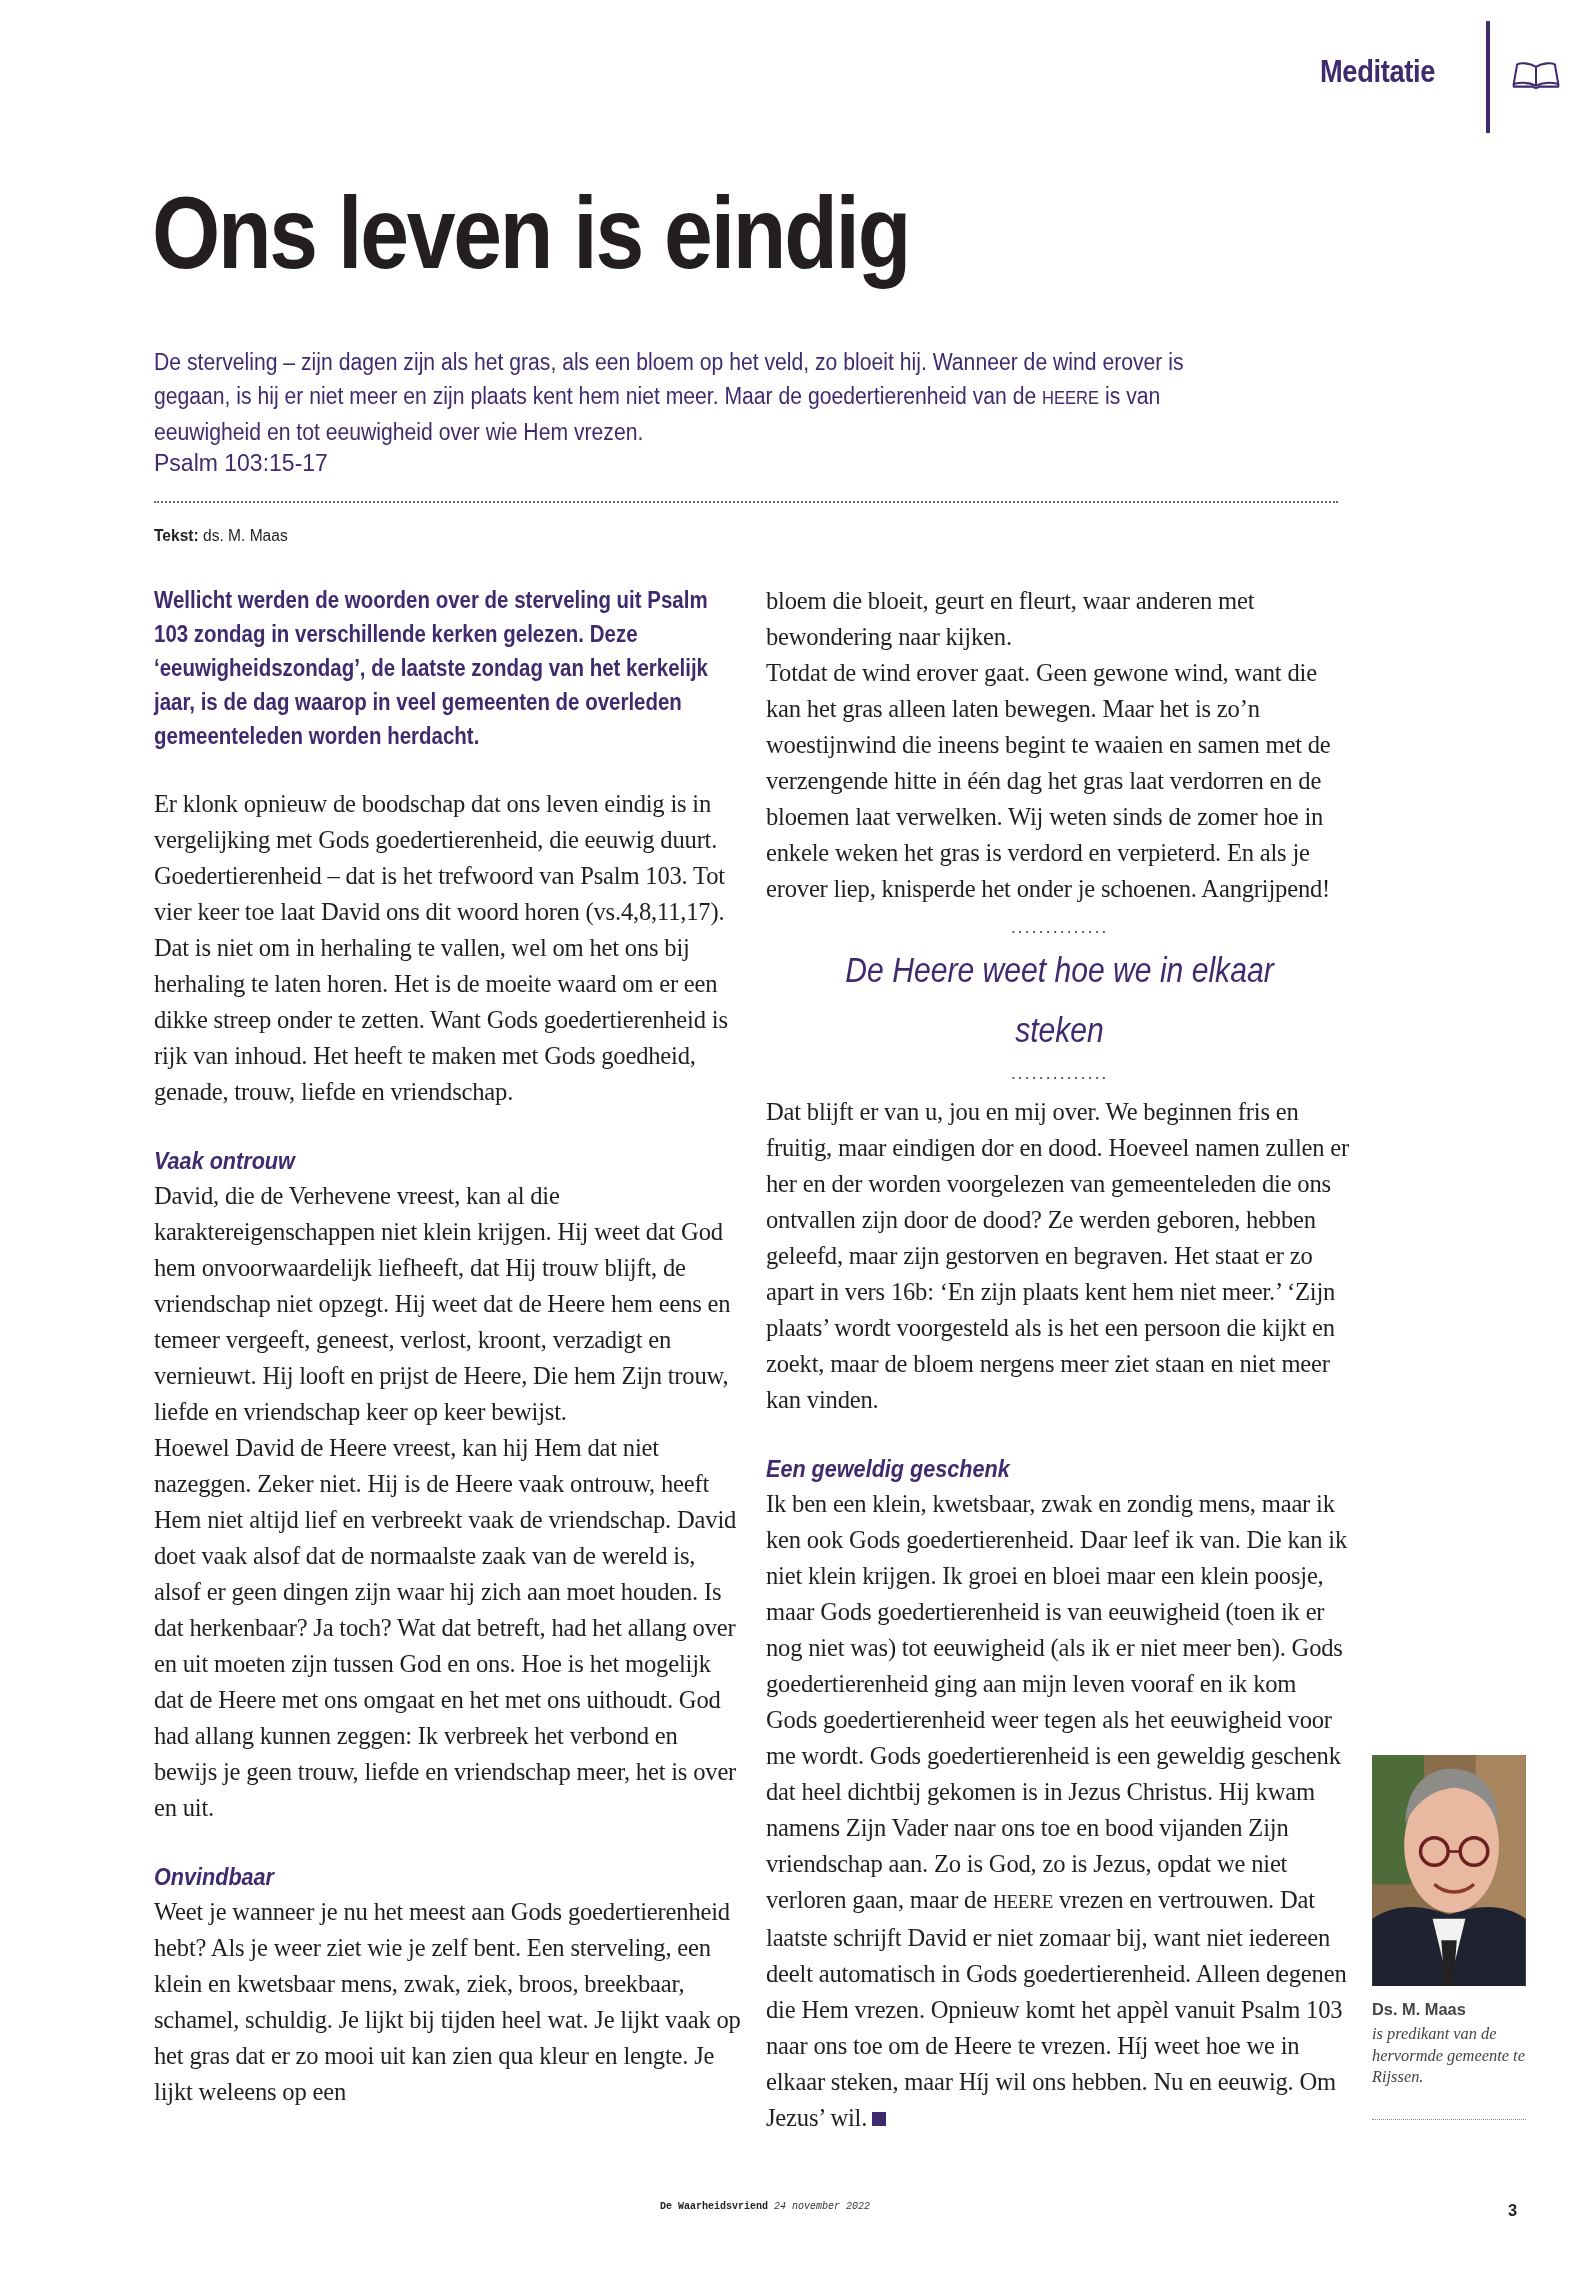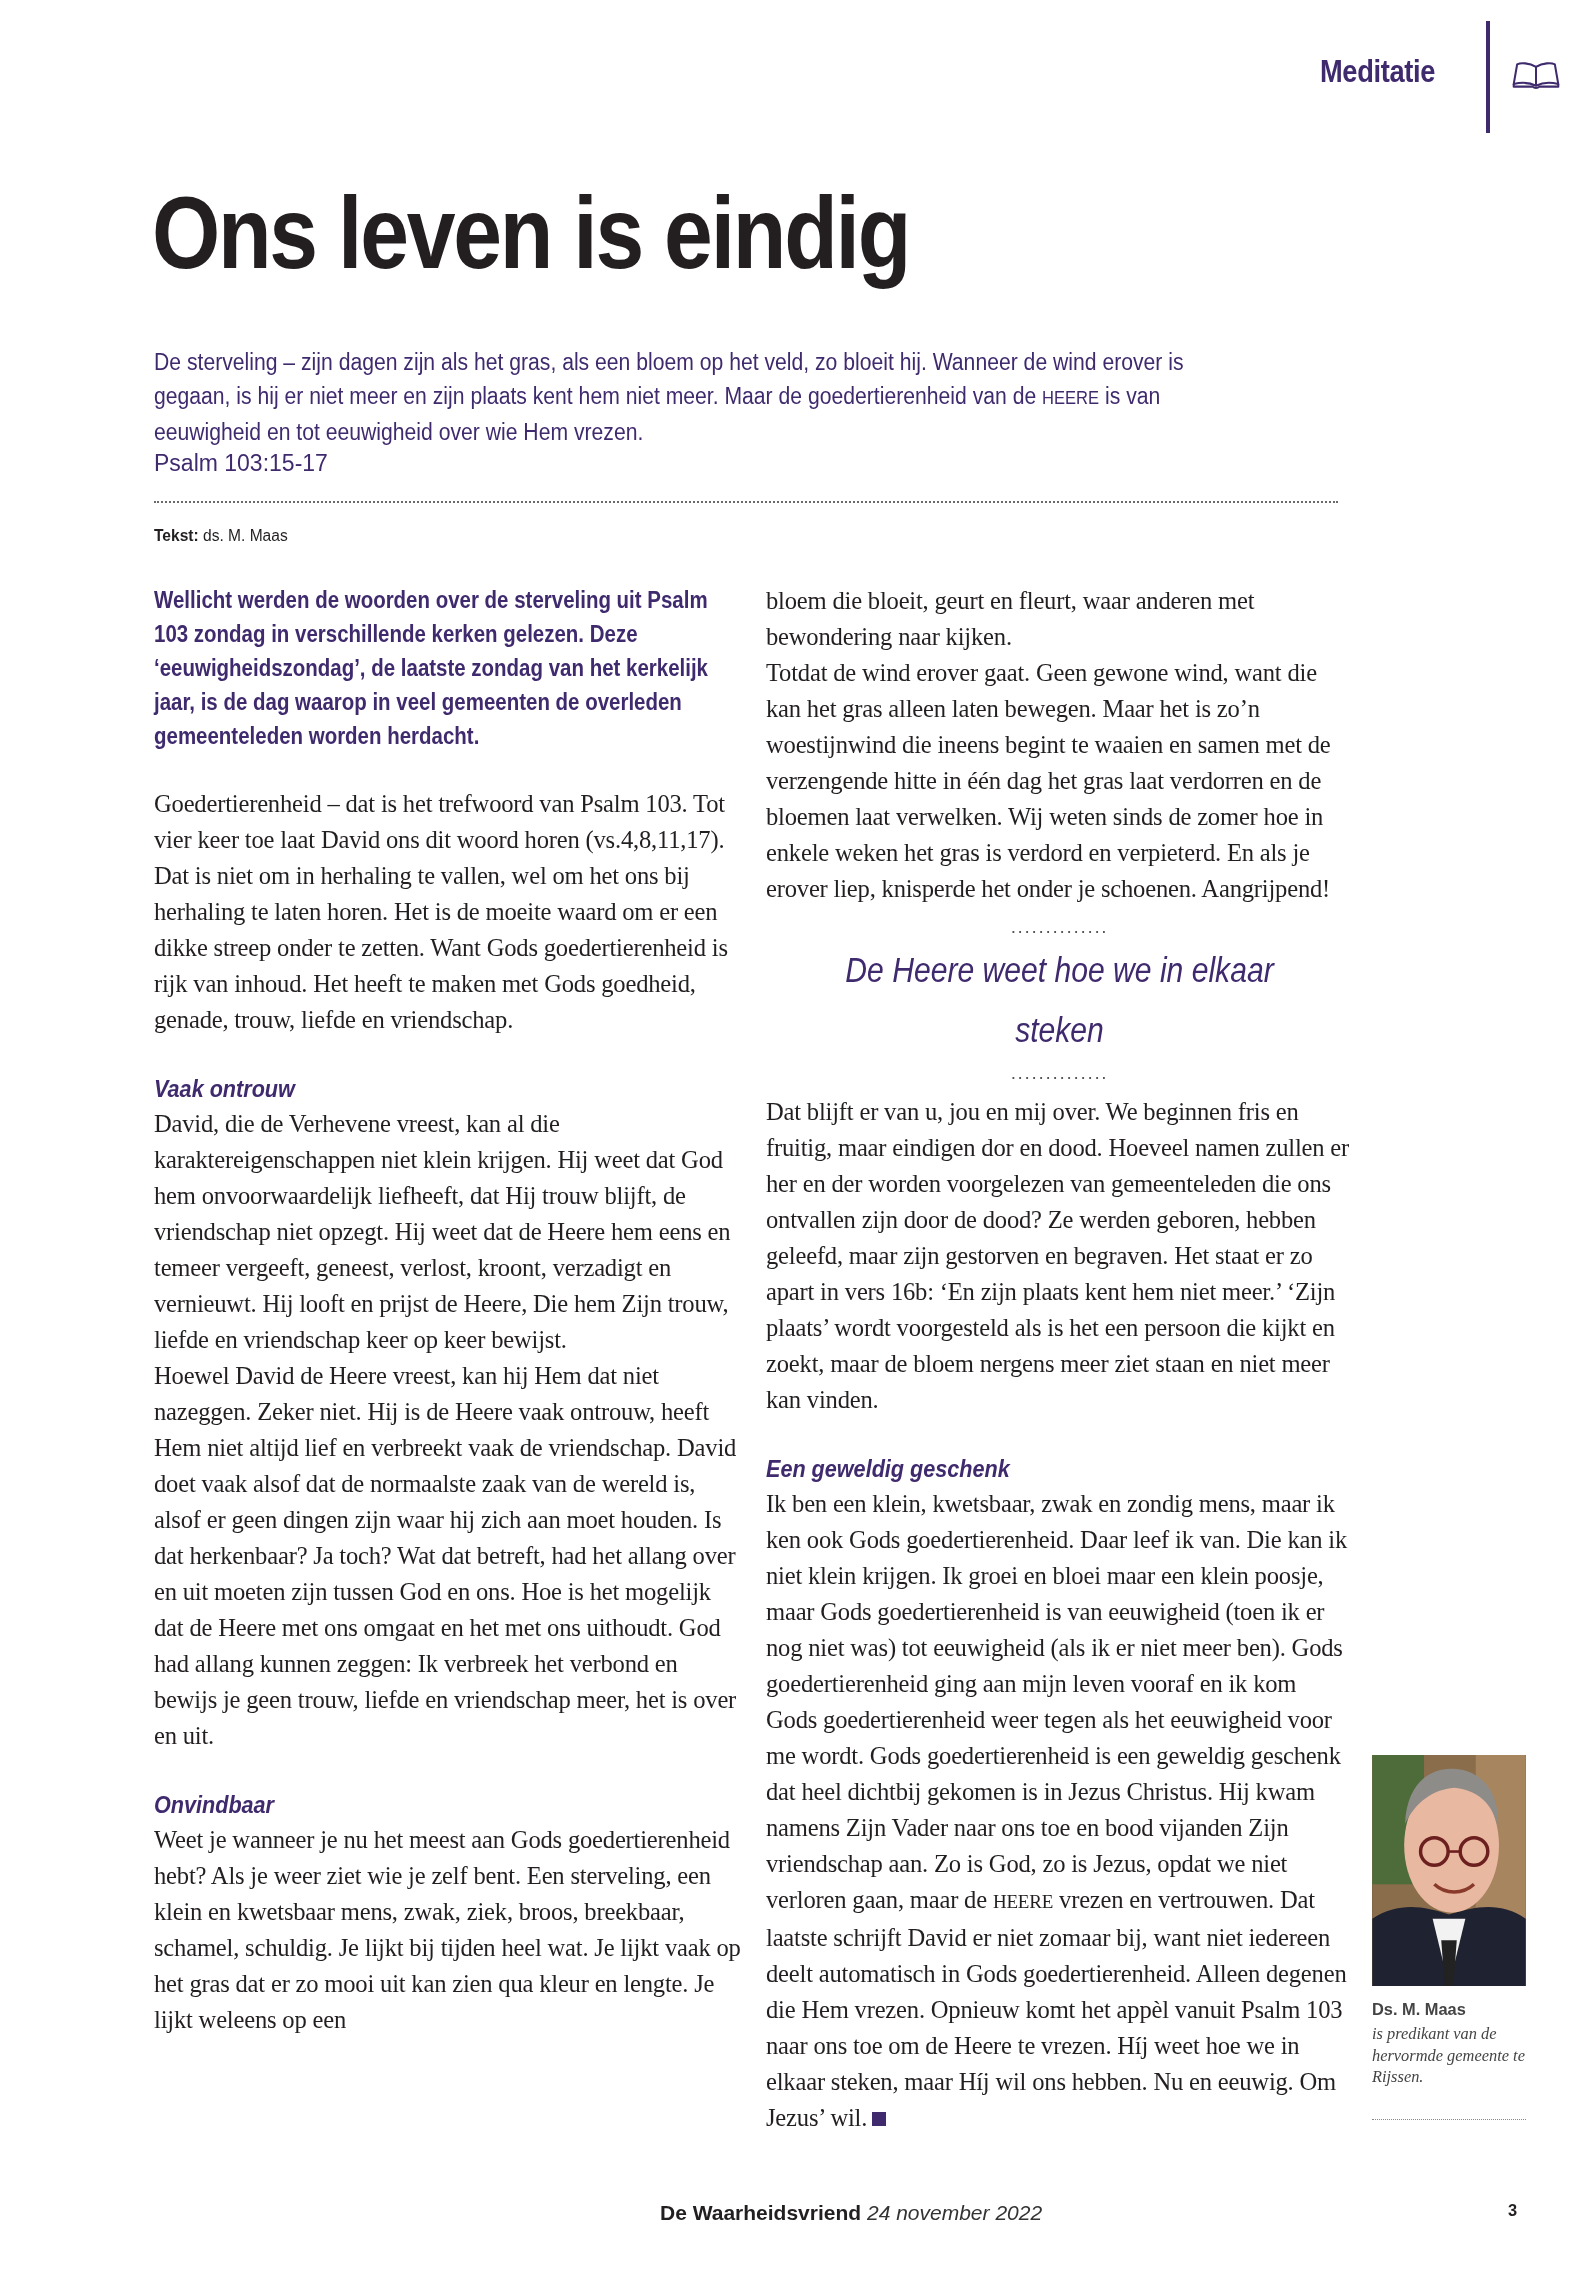--- a/index.html
+++ b/index.html
@@ -36,21 +36,21 @@
   .pull-quote { font-family: "Liberation Sans", sans-serif; font-style: italic; font-size: 35px; line-height: 60px; color: #3f2a6e; transform: scaleX(0.86); margin: 3.5px 0; }
   .end-mark { display: inline-block; width: 14px; height: 14px; background: #3f2a6e; margin-left: 5.2px; vertical-align: 0px; }
 
   
   .author-photo { position: absolute; left: 1372px; top: 1755px; width: 154px; height: 231px; overflow: hidden; background: #6b5a3e; }
   .author-name { position: absolute; left: 1372px; top: 2000px; font-family: "Liberation Sans", sans-serif; font-weight: bold; font-size: 16.4px; color: #444; }
   .author-desc { position: absolute; left: 1372px; top: 2023px; width: 164px; font-family: Liberation Serif, serif; font-style: italic; font-size: 16.4px; line-height: 21.6px; color: #444; }
   .author-rule { position: absolute; left: 1372px; top: 2119px; width: 154px; border-top: 1.7px dotted #888; }
 
   
-  .footer { position: absolute; left: 660px; top: 2201px; font-family: Liberation Sans, sans-serif; font-size: 21px; color: #231f20; }
+  .footer { position: absolute; left: 660px; top: 2201px; font-family: Liberation Mono, monospace; font-size: 10px; color: #231f20; }
   .footer b { font-weight: bold; }
   .footer i { font-style: italic; font-weight: normal; color: #333; }
   .page-number { position: absolute; left: 1508px; top: 2201px; font-family: "Liberation Sans", sans-serif; font-size: 16.4px; font-weight: bold; color: #231f20; }
 </style>
 </head>
 <body>
 
 <div class="section-label">Meditatie</div>
 <div class="header-rule"></div>
 <svg class="book-icon" viewBox="0 0 56 36">
@@ -61,20 +61,21 @@
 
 <h1 class="page-title">Ons leven is eindig</h1>
 
 <div class="verse"><span>De sterveling – zijn dagen zijn als het gras, als een bloem op het veld, zo bloeit hij. Wanneer de wind erover is gegaan, is hij er niet meer en zijn plaats kent hem niet meer. Maar de goedertierenheid van de </span><span class="sc">Heere</span><span> is van eeuwigheid en tot eeuwigheid over wie Hem vrezen.</span></div>
 <div class="verse-ref">Psalm 103:15-17</div>
 <div class="dotted-rule"></div>
 <div class="byline"><b>Tekst:</b> <span>ds. M. Maas</span></div>
 
 <div class="col col-left">
   <p class="lead">Wellicht werden de woorden over de sterveling uit Psalm 103 zondag in verschillende kerken gelezen. Deze ‘eeuwigheidszondag’, de laatste zondag van het kerkelijk jaar, is de dag waarop in veel gemeenten de overleden gemeenteleden worden herdacht.</p>
+  <p class="body-text">Er klonk opnieuw de boodschap dat ons leven eindig is in vergelijking met Gods goedertierenheid, die eeuwig duurt.</p>
   <p class="body-text">Goedertierenheid – dat is het trefwoord van Psalm 103. Tot vier keer toe laat David ons dit woord horen (vs.4,8,11,17). Dat is niet om in herhaling te vallen, wel om het ons bij herhaling te laten horen. Het is de moeite waard om er een dikke streep onder te zetten. Want Gods goedertierenheid is rijk van inhoud. Het heeft te maken met Gods goedheid, genade, trouw, liefde en vriendschap.</p>
   <div class="gap"></div>
   <h3 class="subhead">Vaak ontrouw</h3>
   <p class="body-text">David, die de Verhevene vreest, kan al die karaktereigenschappen niet klein krijgen. Hij weet dat God hem onvoorwaardelijk liefheeft, dat Hij trouw blijft, de vriendschap niet opzegt. Hij weet dat de Heere hem eens en temeer vergeeft, geneest, verlost, kroont, verzadigt en vernieuwt. Hij looft en prijst de Heere, Die hem Zijn trouw, liefde en vriendschap keer op keer bewijst.</p>
   <p class="body-text">Hoewel David de Heere vreest, kan hij Hem dat niet nazeggen. Zeker niet. Hij is de Heere vaak ontrouw, heeft Hem niet altijd lief en verbreekt vaak de vriendschap. David doet vaak alsof dat de normaalste zaak van de wereld is, alsof er geen dingen zijn waar hij zich aan moet houden. Is dat herkenbaar? Ja toch? Wat dat betreft, had het allang over en uit moeten zijn tussen God en ons. Hoe is het mogelijk dat de Heere met ons omgaat en het met ons uithoudt. God had allang kunnen zeggen: Ik verbreek het verbond en bewijs je geen trouw, liefde en vriendschap meer, het is over en uit.</p>
   <div class="gap"></div>
   <h3 class="subhead">Onvindbaar</h3>
   <p class="body-text">Weet je wanneer je nu het meest aan Gods goedertierenheid hebt? Als je weer ziet wie je zelf bent. Een sterveling, een klein en kwetsbaar mens, zwak, ziek, broos, breekbaar, schamel, schuldig. Je lijkt bij tijden heel wat. Je lijkt vaak op het gras dat er zo mooi uit kan zien qua kleur en lengte. Je lijkt weleens op een</p>
 </div>
 

